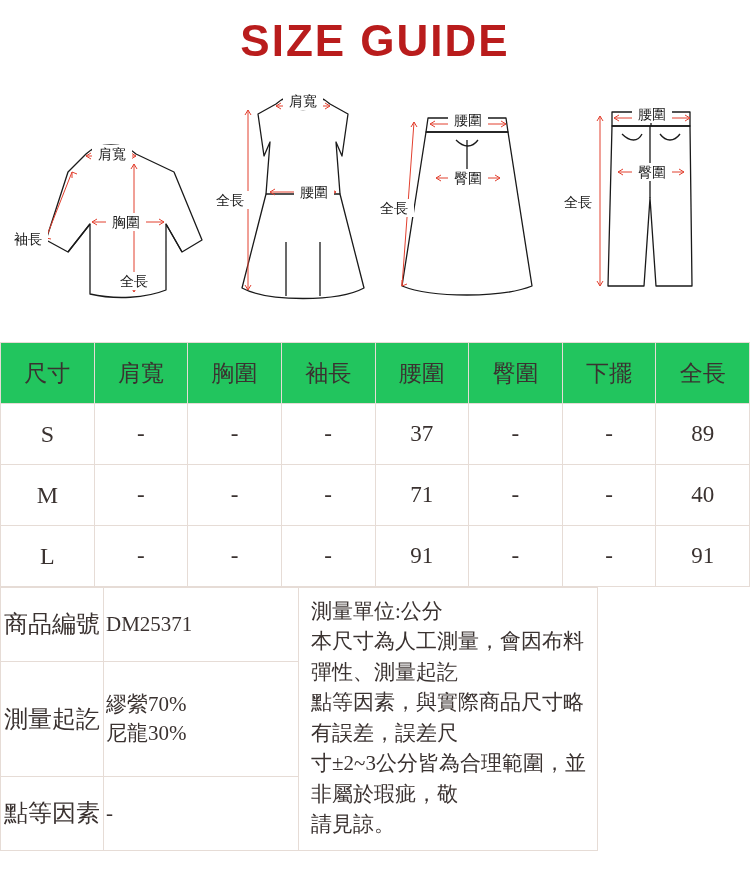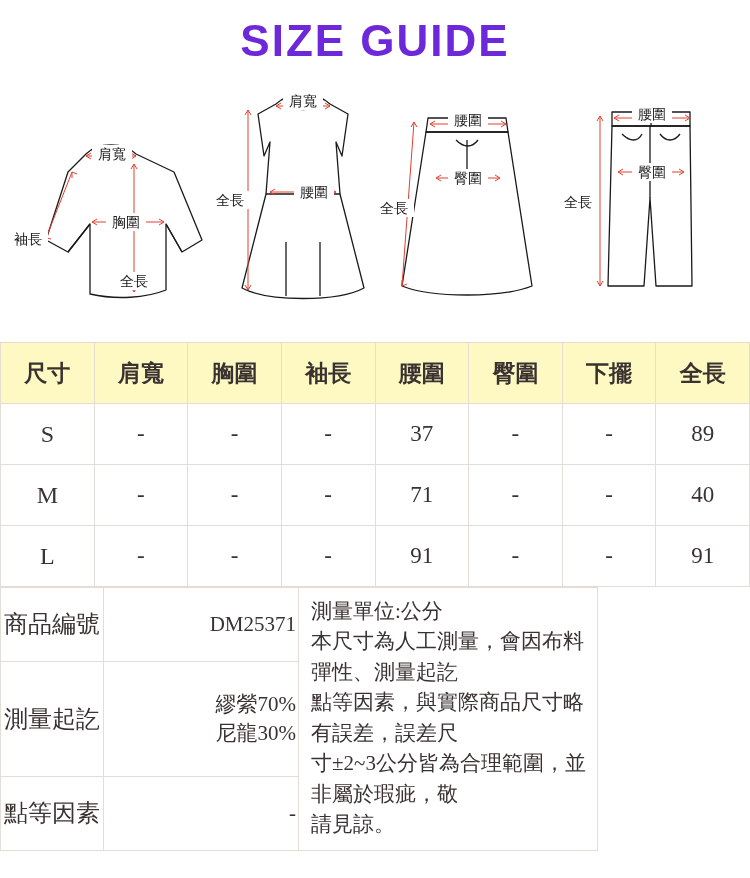--- a/index.html
+++ b/index.html
@@ -13,21 +13,21 @@
   .page{width:750px;height:878px;position:relative;}
 
   
   .title{
     text-align:center;
     font-family:"Liberation Sans", sans-serif;
     font-weight:bold;
     font-size:44px;
     letter-spacing:2px;
     padding-top:16px;
-    color:#6d28d9;
+    color:#b91c1c;
   }
 
   
   .illus{
     position:relative;
     height:270px;
     margin-top:6px;
   }
   .illus svg{display:block;}
   .ifig{position:absolute;top:0;}
@@ -39,23 +39,23 @@
     table-layout:fixed;
   }
   .sizetable th, .sizetable td{
     border:1px solid #e6dcd6;
     text-align:center;
     font-size:23px;
     font-family:"Liberation Serif", serif;
     color:#3a3230;
   }
   thead th{
-    background:#fef9c3;
+    background:#22c55e;
     height:58px;
-    font-weight:bold;
+    font-weight:normal;
     font-size:25px;
     color:#3a3230;
     border-color:#ece0da;
   }
   tbody td{
     height:58px;
     background:#ffffff;
   }
   tbody tr td:first-child{font-size:24px;}
 
@@ -72,21 +72,21 @@
     vertical-align:middle;
   }
   .lbl{
     width:98px;
     text-align:center;
     font-size:19px;
     padding:6px 2px;
   }
   .val{
     width:190px;
-    text-align:right;
+    text-align:left;
     font-size:22px;
     line-height:1.35;
     padding:6px 2px;
   }
   .note{
     padding:8px 10px 10px 12px;
     font-size:19.5px;
     line-height:1.45;
     text-align:left;
   }

